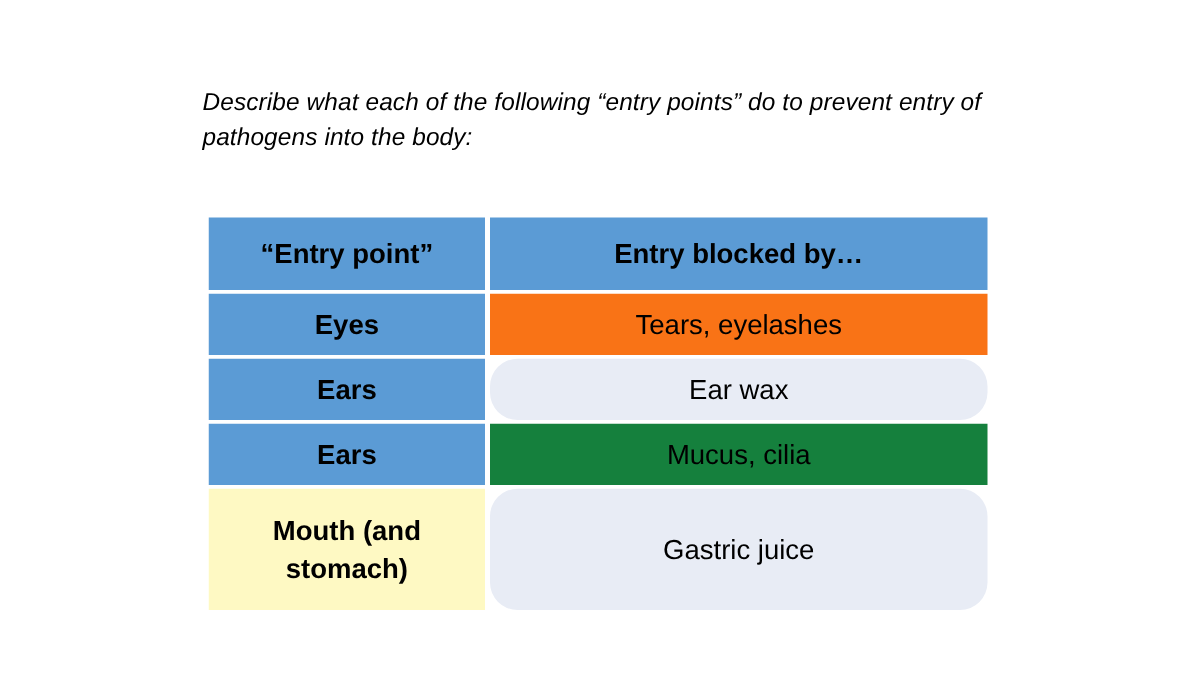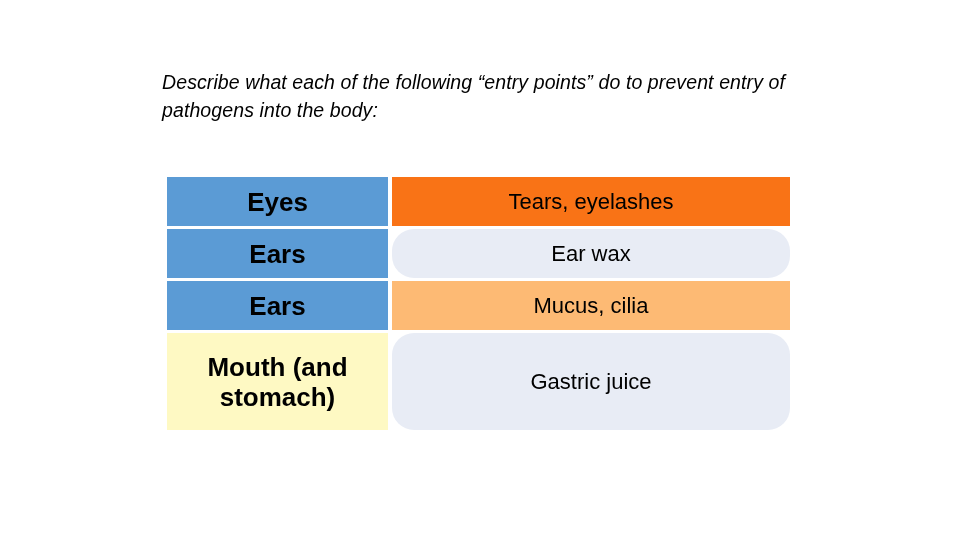--- a/index.html
+++ b/index.html
@@ -86,21 +86,21 @@
     background: #ffffff;
     padding: 0;
     font-size: 0;
     line-height: 0;
   }
 
   
   .key-cell {
     background: #5b9bd5;
     font-weight: bold;
-    font-size: 26px;
+    font-size: 22px;
     line-height: 30px;
   }
 
   
   .val-cell {
     font-weight: normal;
     font-size: 22px;
     line-height: 30px;
   }
   .band-dark { background: #cfdaeb; }
@@ -127,20 +127,25 @@
   <div id="prompt">Describe what each of the following “entry points” do to prevent entry of pathogens into the body:</div>
 
   <table id="entry-table">
     <colgroup>
       <col class="col-a">
       <col class="col-gap">
       <col class="col-b">
     </colgroup>
     <tbody>
 
+      <tr>
+        <td class="hdr-cell cell-pad-left" style="background: rgb(91, 155, 213);">“Entry point”</td>
+        <td class="gutter"></td>
+        <td class="hdr-cell b cell-pad-left" style="background: rgb(91, 155, 213);">Entry blocked by…</td>
+      </tr>
 
       <tr class="rowgap">
         <td></td>
           <td></td>
           <td></td>
       </tr>
 
       <tr class="row-std">
         <td class="key-cell cell-pad-left" style="background: rgb(91, 155, 213);">Eyes</td>
         <td class="gutter"></td>
@@ -161,21 +166,21 @@
 
       <tr class="rowgap">
         <td></td>
           <td></td>
           <td></td>
       </tr>
 
       <tr class="row-std">
         <td class="key-cell cell-pad-left" style="background: rgb(91, 155, 213);">Ears</td>
         <td class="gutter"></td>
-        <td class="val-cell band-dark cell-pad-left" style="background: #fdba74; text-align: center;">Mucus, cilia</td>
+        <td class="val-cell band-dark cell-pad-left" style="background: #15803d; text-align: center;">Mucus, cilia</td>
       </tr>
 
       <tr class="rowgap">
         <td></td>
           <td></td>
           <td></td>
       </tr>
 
       <tr class="row-tall">
         <td class="key-cell cell-pad-left" style="background: #fef9c3;">Mouth (and stomach)</td>

